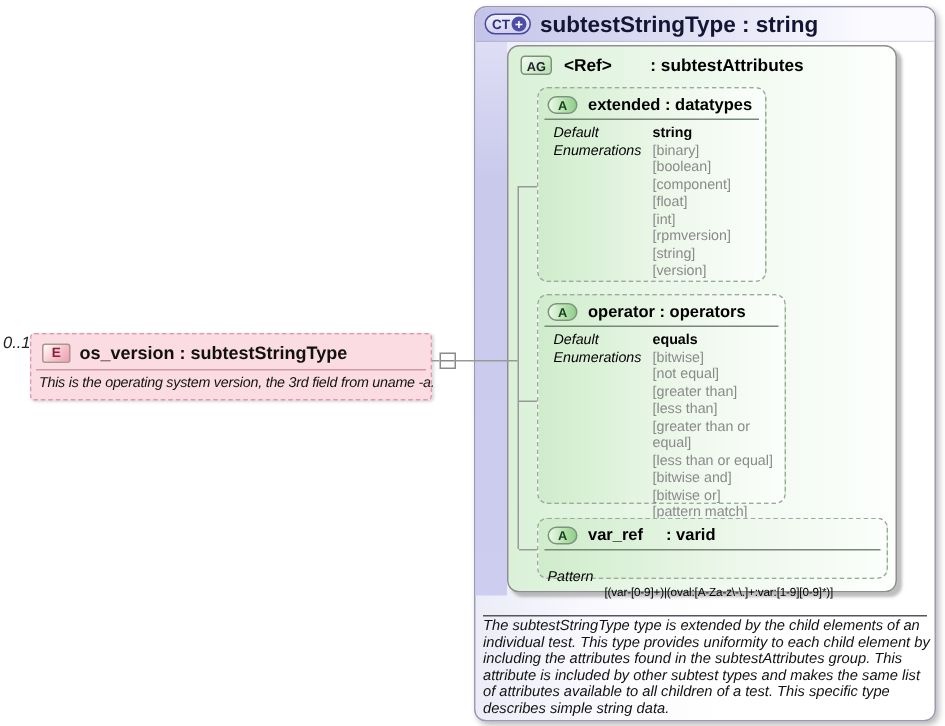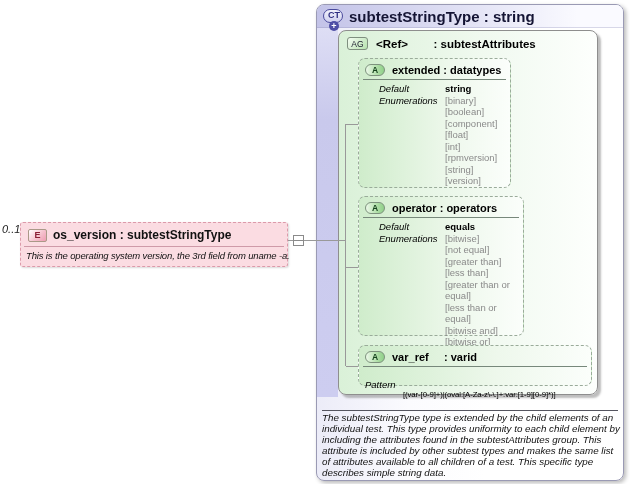--- a/index.html
+++ b/index.html
@@ -34,55 +34,55 @@
   .ct-box { position:absolute; left:316px; top:4px; width:308px; height:477px;
             border:1px solid #9a9ab4; border-radius:8px;
             background:linear-gradient(to right,#ececf8 0%,#fbfbfe 30%,#ffffff 55%);
             box-shadow:2px 2px 4px rgba(0,0,0,.28); }
   .ct-header { position:absolute; left:317px; top:5px; width:306px; height:23px; z-index:5;
                border-radius:7px 7px 0 0; display:flex; align-items:center; gap:6px; padding:0 6px;
                background:linear-gradient(to right,var(--type_lavender,#c3c3e8) 0%,#dcdcf2 40%,#fafaff 85%);
                border-bottom:1px solid rgba(150,150,190,.35); }
   .badge-ct { display:inline-flex; align-items:center; gap:1px; height:14px; padding:0 2px 0 4px;
               border:1px solid #4a4a9c; border-radius:7px;
-              background:linear-gradient(#f2f2fc,#cfcfee);flex-direction:column; }
+              background:linear-gradient(#f2f2fc,#cfcfee); }
   .badge-ct-text { font-size:9px; font-weight:bold; color:#2e2e82; }
   .ct-plus { width:10px; height:10px; border-radius:50%; background:#4e4ea6; color:#fff;
              font-size:9px; line-height:10px; text-align:center; font-weight:bold; }
   .ct-title { font-size:15px; font-weight:bold; color:#141434; }
   .ct-strip { position:absolute; left:317px; top:27px; width:21px; height:370px; z-index:4;
               background:linear-gradient(to bottom,#dedef5,#c9c9ec 25%,#cdcdf0); }
 
   
   .ag-box { position:absolute; left:338px; top:30px; width:260px; height:365px; z-index:10;
             border:1px solid #8e8e8e; border-radius:8px;
             background:linear-gradient(to right,var(--group_green,#daf1d8) 0%,#f0f9ef 55%,#fdfffd 100%);
             box-shadow:3px 3px 2px rgba(110,110,110,.45); }
   .ag-header { display:flex; align-items:center; gap:8px; padding:6px 8px 0 8px; }
   .badge-ag { width:21px; height:13px; flex:0 0 21px; border:1px solid #7f8f7f; border-radius:3px;
               background:linear-gradient(135deg,#f4fcf2,#b6e2ae);
-              color:#223; font-size:8.5px; font-weight:normal;
+              color:#223; font-size:8.5px; font-weight:bold;
               display:flex; align-items:center; justify-content:center; }
   .ag-title { font-size:11.5px; font-weight:bold; color:#000; white-space:pre; }
 
   
   .attr-box { position:absolute; z-index:20; border:1px dashed #9aab9a; border-radius:7px;
               background:linear-gradient(to right,var(--attr_green,#cfeccb) 0%,#eef8ec 60%,#fbfefb 100%); }
   .attr-datatype { left:358px; top:58px;  width:153px; height:130px; }
   .attr-operator { left:358px; top:196px; width:166px; height:140px; }
   .attr-varref   { left:358px; top:345px; width:234px; height:41px; }
   .attr-header { display:flex; align-items:center; gap:7px; padding:4px 6px 3px 6px; height:20px; }
   .badge-a { width:20px; height:12px; flex:0 0 20px; border:1px solid #7d927d; border-radius:6px;
              background:linear-gradient(to right,#ecf9e9 0%,#a8dba0 70%,#8fd089 100%);
              color:#15421c; font-size:8.5px; font-weight:bold;
              display:flex; align-items:center; justify-content:center; }
   .attr-name { font-size:11px; font-weight:bold; color:#000; white-space:pre; }
   .attr-sep { border-top:1px solid #77887b; margin:0 4px; }
   .facets { display:grid; grid-template-columns:66px 1fr; align-items:start;
-            padding:3px 4px 0 20px; font-size:9.5px; line-height:11.5px; color:#000; }
+            padding:3px 4px 0 10px; font-size:9.5px; line-height:11.5px; color:#000; }
   .facet-label { font-style:italic; }
   .facet-bold { font-weight:bold; }
   .enum-list { color:var(--enum_text,#8a8a8a); }
   .facets-pattern { display:grid; grid-template-columns:38px 1fr; align-items:center;
                     padding:3px 3px 0 6px; font-size:9.5px; color:#000; }
   .pattern-value { font-size:7.8px; letter-spacing:-0.1px; white-space:nowrap;margin-top:20px; }
 
   
   .ct-annot-sep { position:absolute; left:322px; top:410px; width:296px; z-index:6;
                   border-top:1px solid #55555f; }

